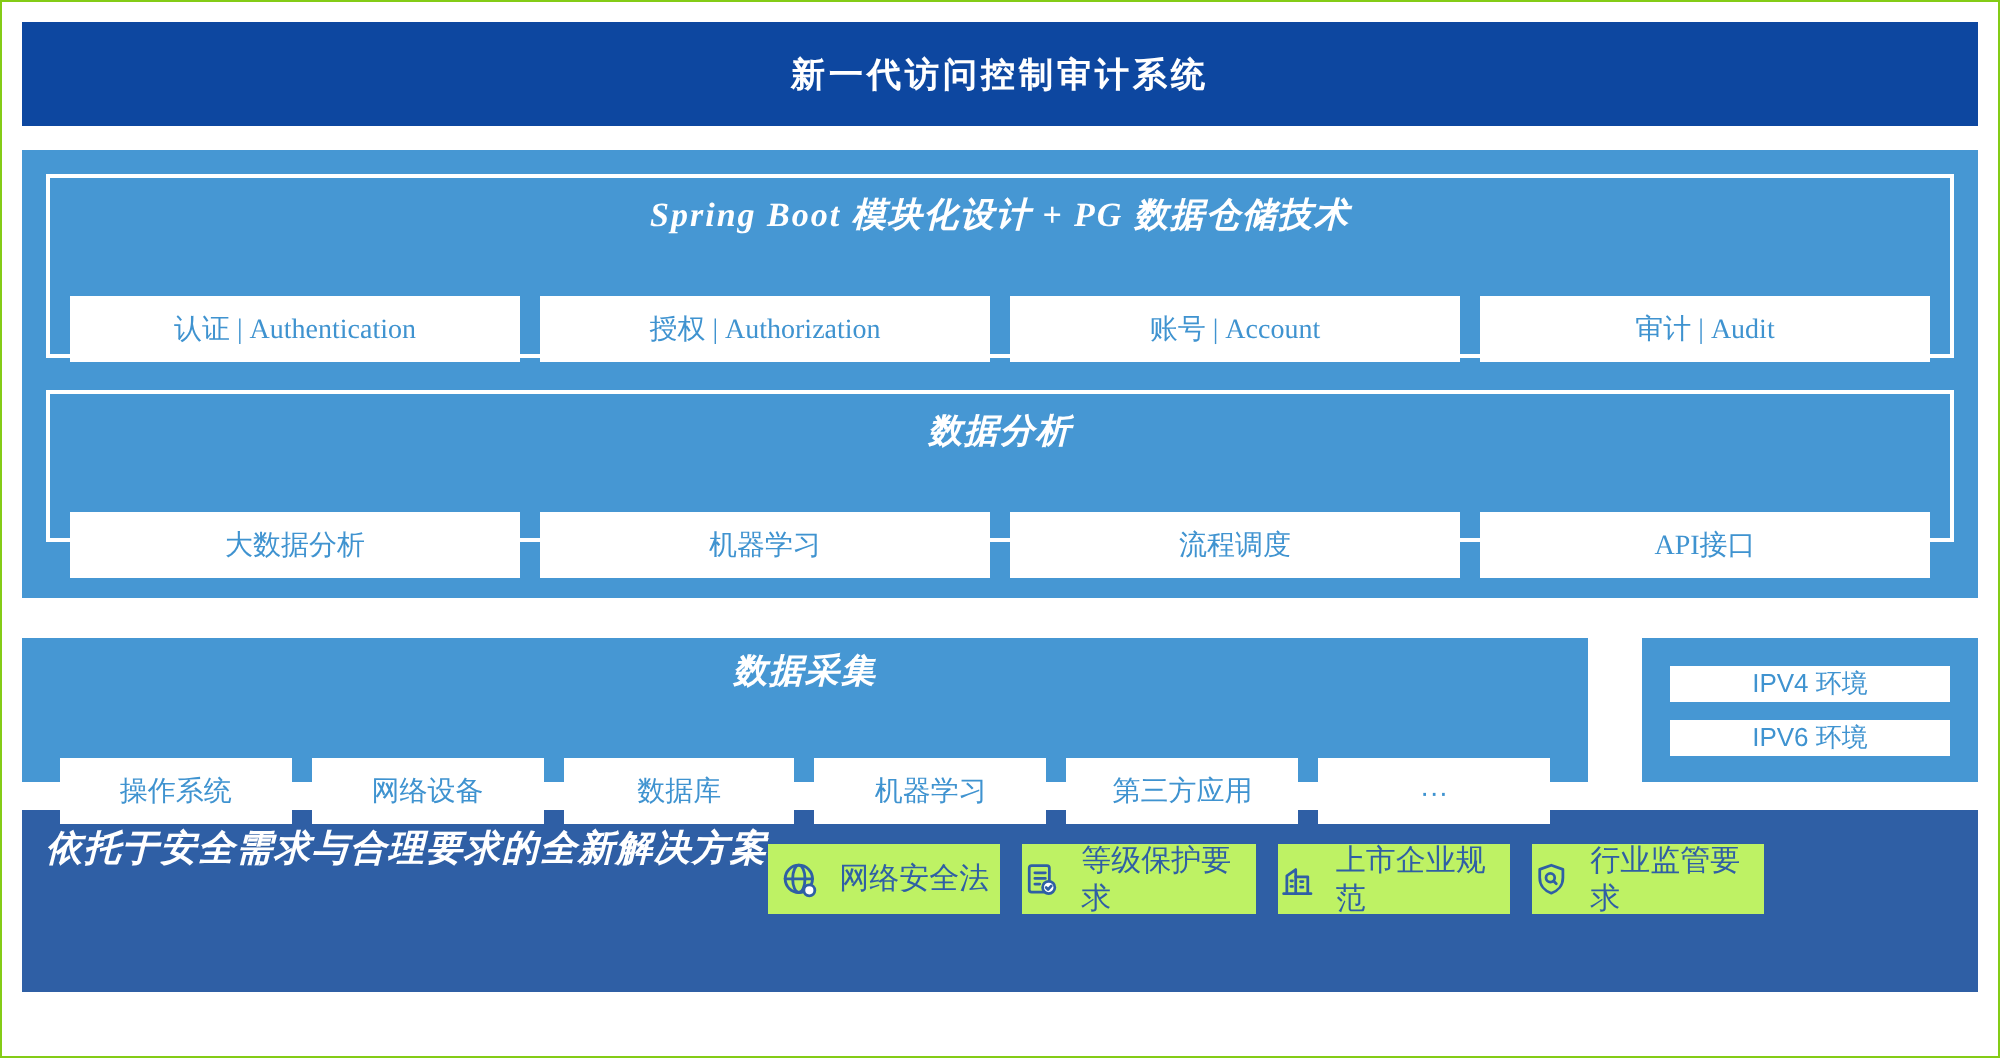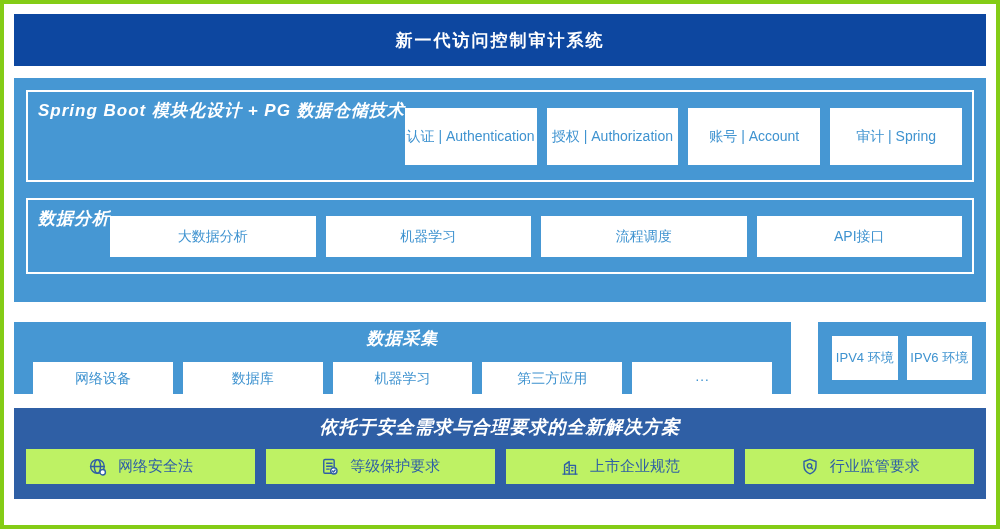--- a/index.html
+++ b/index.html
@@ -3,21 +3,21 @@
 <meta charset="utf-8">
 <style>
   * { margin: 0; padding: 0; box-sizing: border-box; }
   body {
     background: #fff;
     font-family: "Liberation Sans", "DejaVu Sans", sans-serif;
   }
   .canvas {
     width: 1000px; height: 529px;
     background: #fff;
-    border: 4px solid #84cc16;
+    border: 1px solid #84cc16;
     padding: 10px;
     position: relative;
   }
   
   .banner {
     height: 52px;
     background: #0d47a0;
     display: flex; align-items: center; justify-content: center;
     margin-bottom: 12px;
   }
@@ -27,68 +27,70 @@
   
   .platform {
     height: 224px;
     background: #4697d3;
     padding: 12px;
     display: flex; flex-direction: column; gap: 16px;
     margin-bottom: 20px;
   }
   .framed {
     border: 2px solid #fff;
-    display: flex; flex-direction: row;
+    display: flex; flex-direction: column;
     padding: 7px 10px 15px 10px;
+    font-family: Liberation Serif, serif;
   }
   .framed.spring { height: 92px; }
   .framed.analysis { height: 76px; }
   .sec-title {
     color: #fff; font-size: 17px; font-weight: bold; font-style: italic;
     text-align: center; letter-spacing: 1px;
   }
   .module-row {
     display: flex; gap: 10px; margin-top: 9px; flex: 1;
   }
   .module-box {
     flex: 1; background: #fff;
     display: flex; align-items: center; justify-content: center;
     color: #3f93d0; font-size: 14px;
     min-height: 33px;
+    margin-top: 20px;
   }
   
   .collect-row {
     display: flex; gap: 27px;
     height: 72px;
     margin-bottom: 14px;
   }
   .collect-main {
     flex: 1;
     background: #4697d3;
     padding: 5px 19px 13px 19px;
     display: flex; flex-direction: column;
   }
   .collect-main .module-row { margin-top: 12px; }
   .env-panel {
     width: 168px;
     background: #4697d3;
     padding: 14px 14px;
-    display: flex; flex-direction: row; gap: 9px;
+    display: flex; flex-direction: column; gap: 9px;
   }
   .env-box {
     flex: 1; background: #fff;
     display: flex; align-items: center; justify-content: center;
     color: #3f93d0; font-size: 13px;
   }
   
   .solution {
     height: 91px;
     background: #2f5fa5;
     padding: 7px 12px 0 12px;
-    display: flex; flex-direction: column;
+    display: flex; flex-direction: row;
   }
   .solution .sec-title { font-size: 18px; }
   .solution-row {
     display: flex; gap: 11px; margin-top: 10px;
   }
   .solution-box {
     flex: 1; height: 35px; background: #bef264;
     display: flex; align-items: center; justify-content: center; gap: 10px;
     color: #2f5fa5; font-size: 15px;
   }
@@ -105,40 +107,41 @@
   </div>
 
   <div class="platform">
 
     <div class="framed spring">
       <div class="sec-title">Spring Boot 模块化设计 + PG 数据仓储技术</div>
       <div class="module-row">
         <div class="module-box">认证 | Authentication</div>
         <div class="module-box">授权 | Authorization</div>
         <div class="module-box">账号 | Account</div>
-        <div class="module-box">审计 | Spring</div>
+        <div class="module-box">审计 | Audit</div>
       </div>
     </div>
 
     <div class="framed analysis">
       <div class="sec-title">数据分析</div>
       <div class="module-row">
         <div class="module-box">大数据分析</div>
         <div class="module-box">机器学习</div>
         <div class="module-box">流程调度</div>
         <div class="module-box">API接口</div>
       </div>
     </div>
 
   </div>
 
   <div class="collect-row">
     <div class="collect-main">
       <div class="sec-title">数据采集</div>
       <div class="module-row">
+        <div class="module-box">操作系统</div>
         <div class="module-box">网络设备</div>
         <div class="module-box">数据库</div>
         <div class="module-box">机器学习</div>
         <div class="module-box">第三方应用</div>
         <div class="module-box">···</div>
       </div>
     </div>
     <div class="env-panel">
       <div class="env-box">IPV4 环境</div>
       <div class="env-box">IPV6 环境</div>

